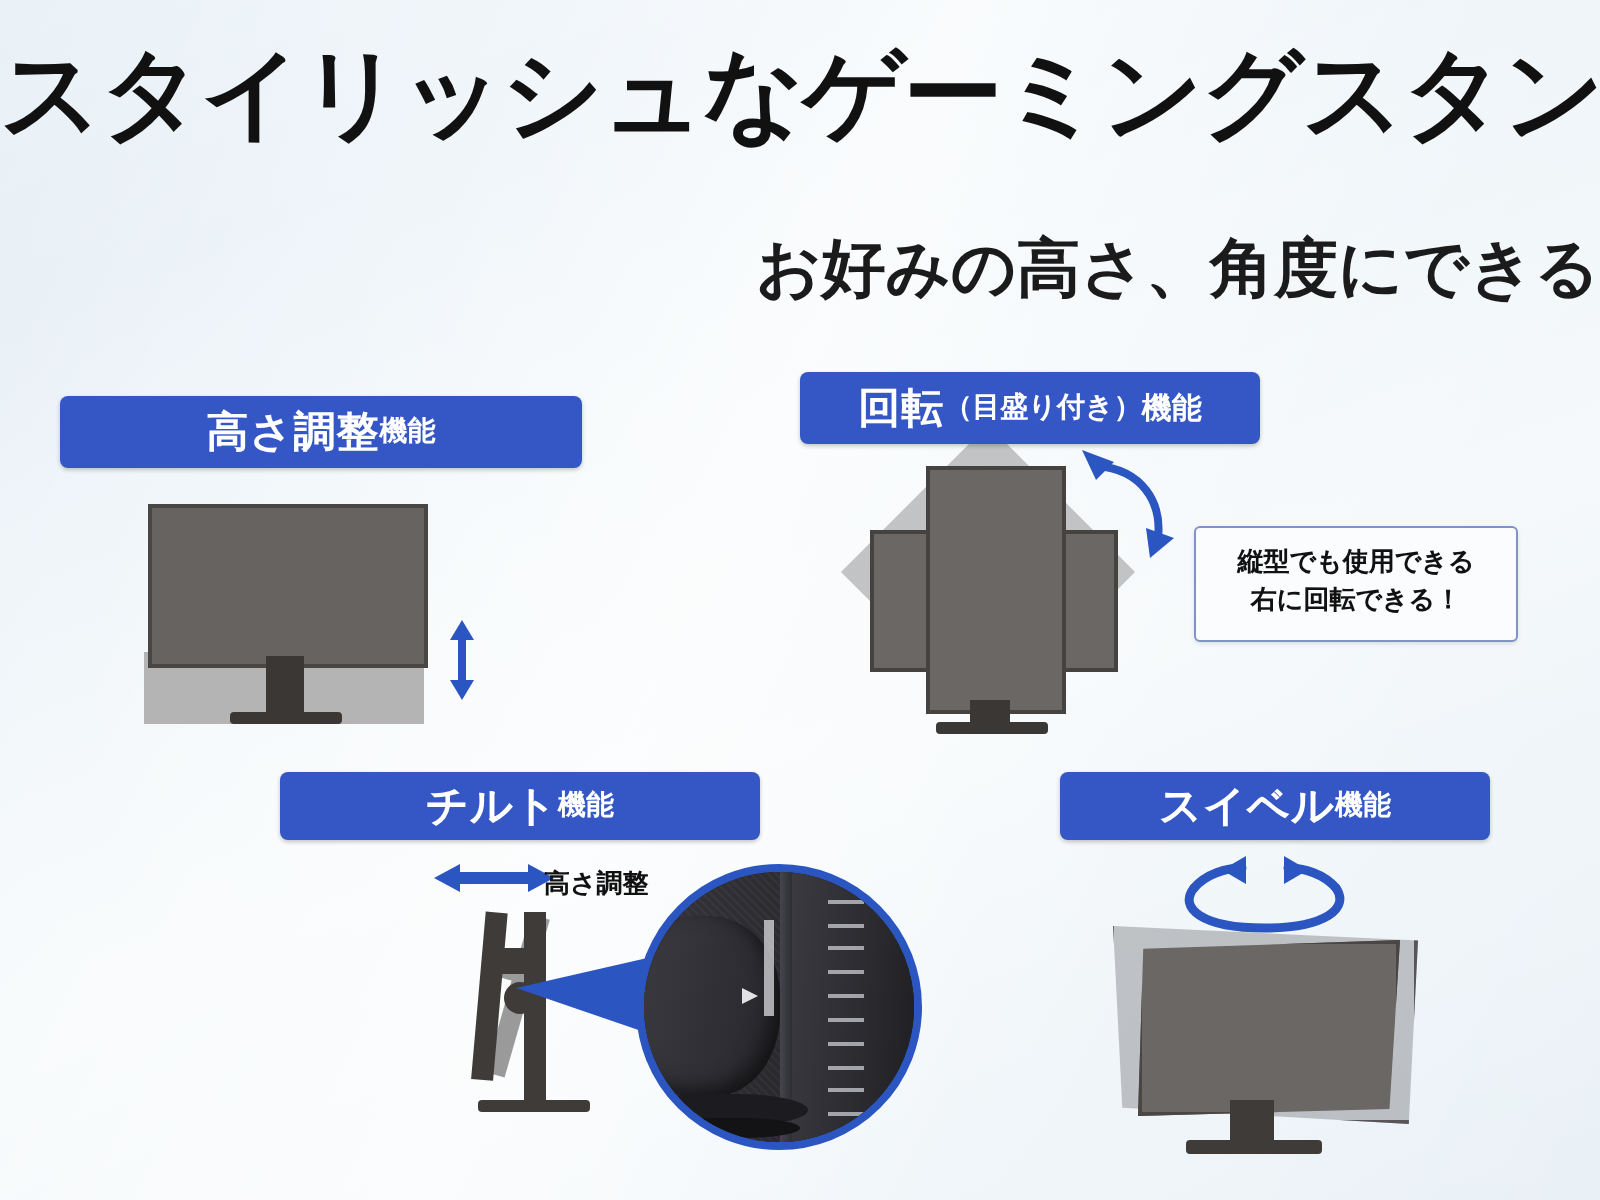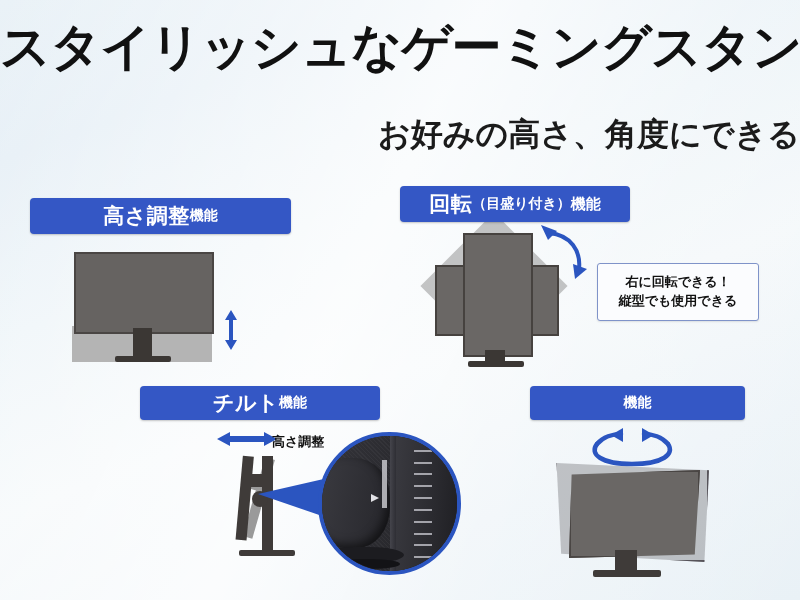--- a/index.html
+++ b/index.html
@@ -354,20 +354,21 @@
       <span class="mid">（目盛り付き）</span>
       <span class="small">機能</span>
   </div>
 
   <div class="layer section-label" id="label-tilt">
     <span class="big">チルト</span>
       <span class="mid">機能</span>
   </div>
 
   <div class="layer section-label" id="label-swivel">
+    <span class="big">スイベル</span>
       <span class="mid">機能</span>
   </div>
 
   <div class="layer" id="fig-height">
     <div class="layer ghost-panel"></div>
     <div class="layer screen"></div>
     <div class="layer neck"></div>
     <div class="layer base"></div>
     <div class="layer arrow-v">
       <svg width="16" height="40" viewBox="0 0 16 40">
@@ -385,22 +386,22 @@
     <div class="layer arrow-curve">
       <svg width="70" height="65" viewBox="0 0 70 65">
         <path d="M14,14 C36,16 46,32 44,50" stroke="#2b55c0" stroke-width="4" fill="none" stroke-linecap="round"></path>
         <polygon points="6,6 22,12 13,21" fill="#2b55c0"></polygon>
         <polygon points="52,50 40,60 38,45" fill="#2b55c0"></polygon>
       </svg>
     </div>
   </div>
 
   <div class="layer" id="callout">
+    <div class="line">縦型でも使用できる</div>
     <div class="line">右に回転できる！</div>
-    <div class="line">縦型でも使用できる</div>
   </div>
 
   <div class="layer" id="fig-tilt">
     <div class="layer arrow-h">
       <svg width="60" height="18" viewBox="0 0 60 18">
         <polygon points="0,9 13,2 13,6 47,6 47,2 60,9 47,16 47,12 13,12 13,16" fill="#2b55c0"></polygon>
       </svg>
     </div>
     <div class="layer ghost-panel"></div>
     <div class="layer ghost-arm"></div>

